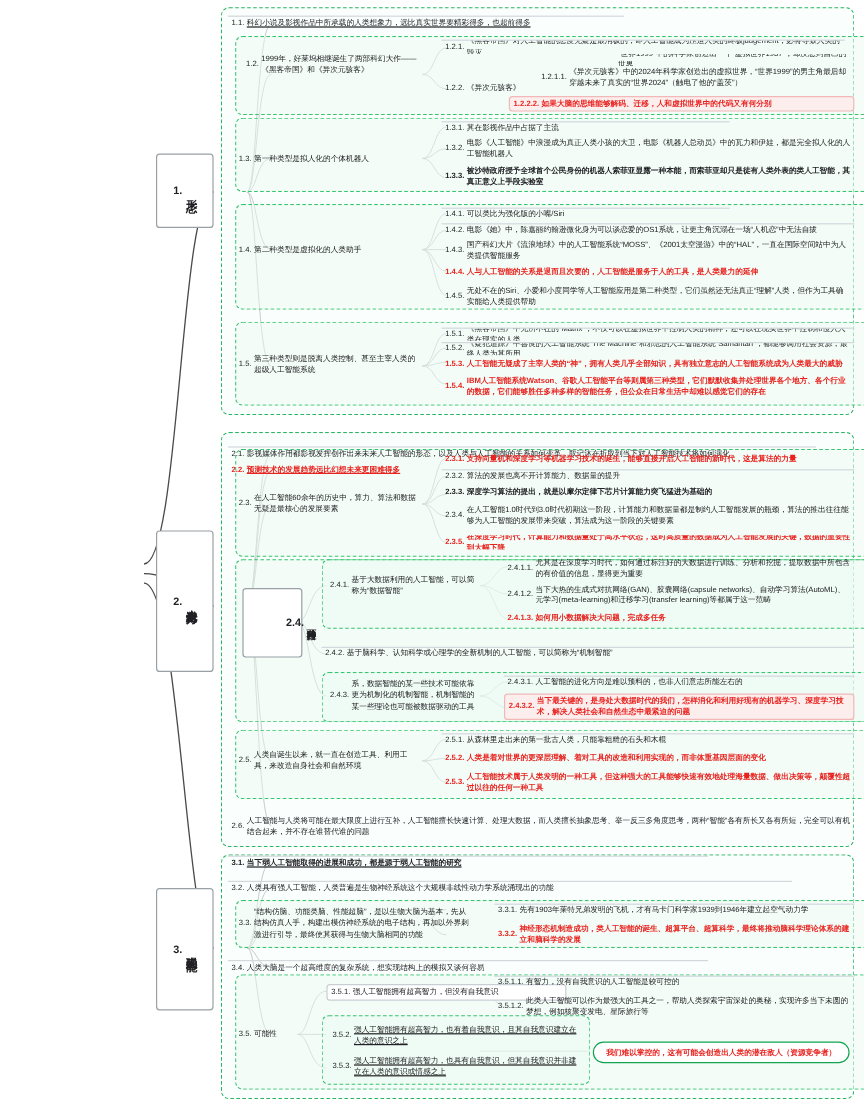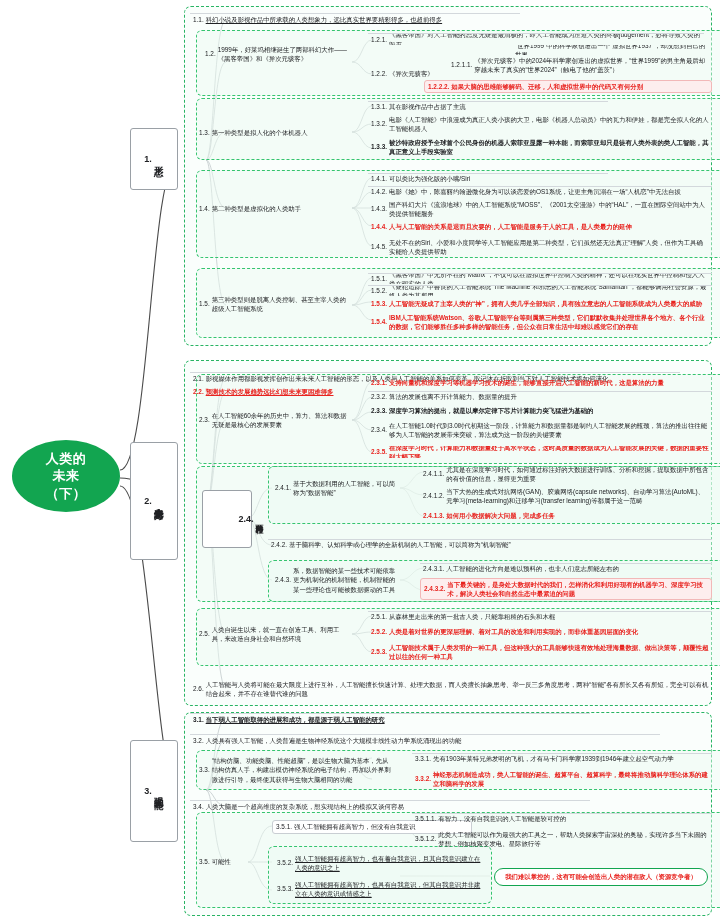--- a/index.html
+++ b/index.html
@@ -166,25 +166,20 @@
       <path d="M352,768 C362,768 362,779 372,779"></path>
       <path d="M248,862 C258,862 258,826 272,826"></path>
       <path d="M248,862 C258,862 258,862 272,862"></path>
       <path d="M248,862 C258,862 258,890 272,890"></path>
       <path d="M400,826 C412,826 412,818 424,818"></path>
       <path d="M400,826 C412,826 412,840 424,840"></path>
       <path d="M400,876 C450,876 450,876 490,876"></path>
     </g>
   </svg>
 
-  <div class="root" style="left:12px;top:440px;width:108px;height:72px;">
-    <span style="white-space:pre-line;">人类的
-未来
-（下）</span>
-  </div>
 
   <div class="lvl1" style="left:130px;top:128px;width:48px;height:62px;">
     <span class="num">1.</span>
     <span class="vtxt">形态</span>
   </div>
   <div class="lvl1" style="left:130px;top:442px;width:48px;height:118px;">
     <span class="num">2.</span>
     <span class="vtxt">未来进化方向</span>
   </div>
   <div class="lvl1" style="left:130px;top:740px;width:48px;height:102px;">

